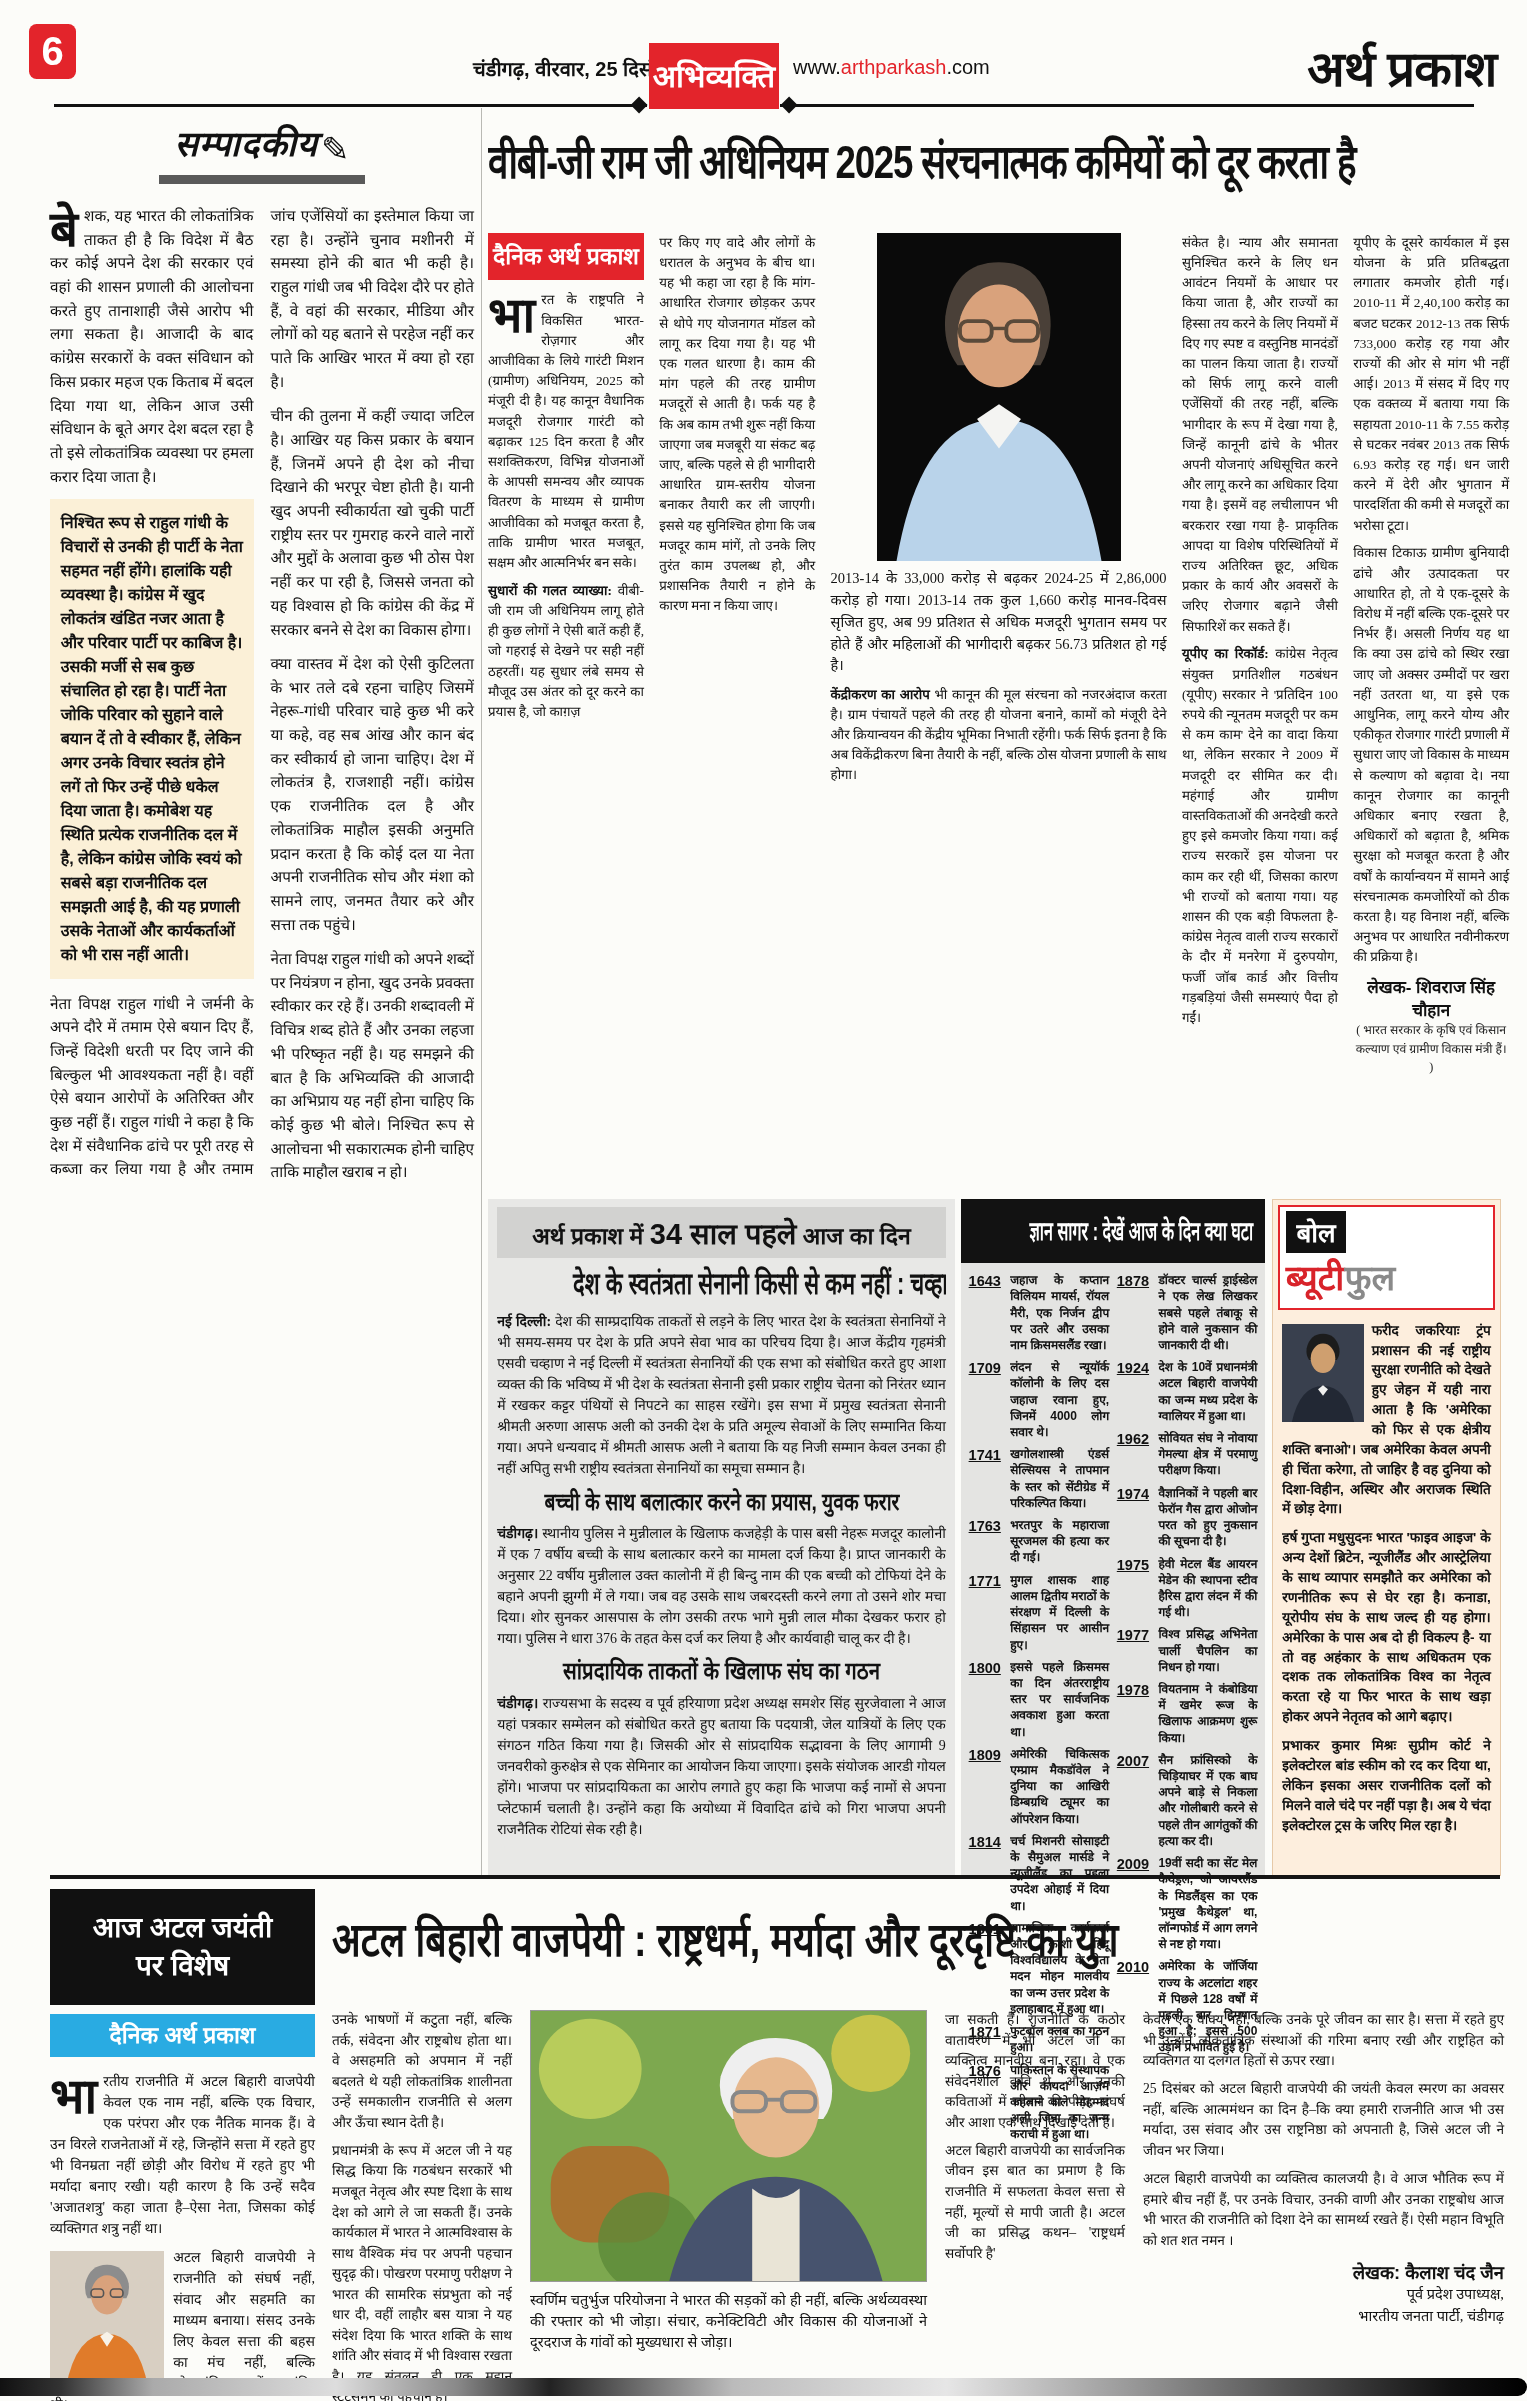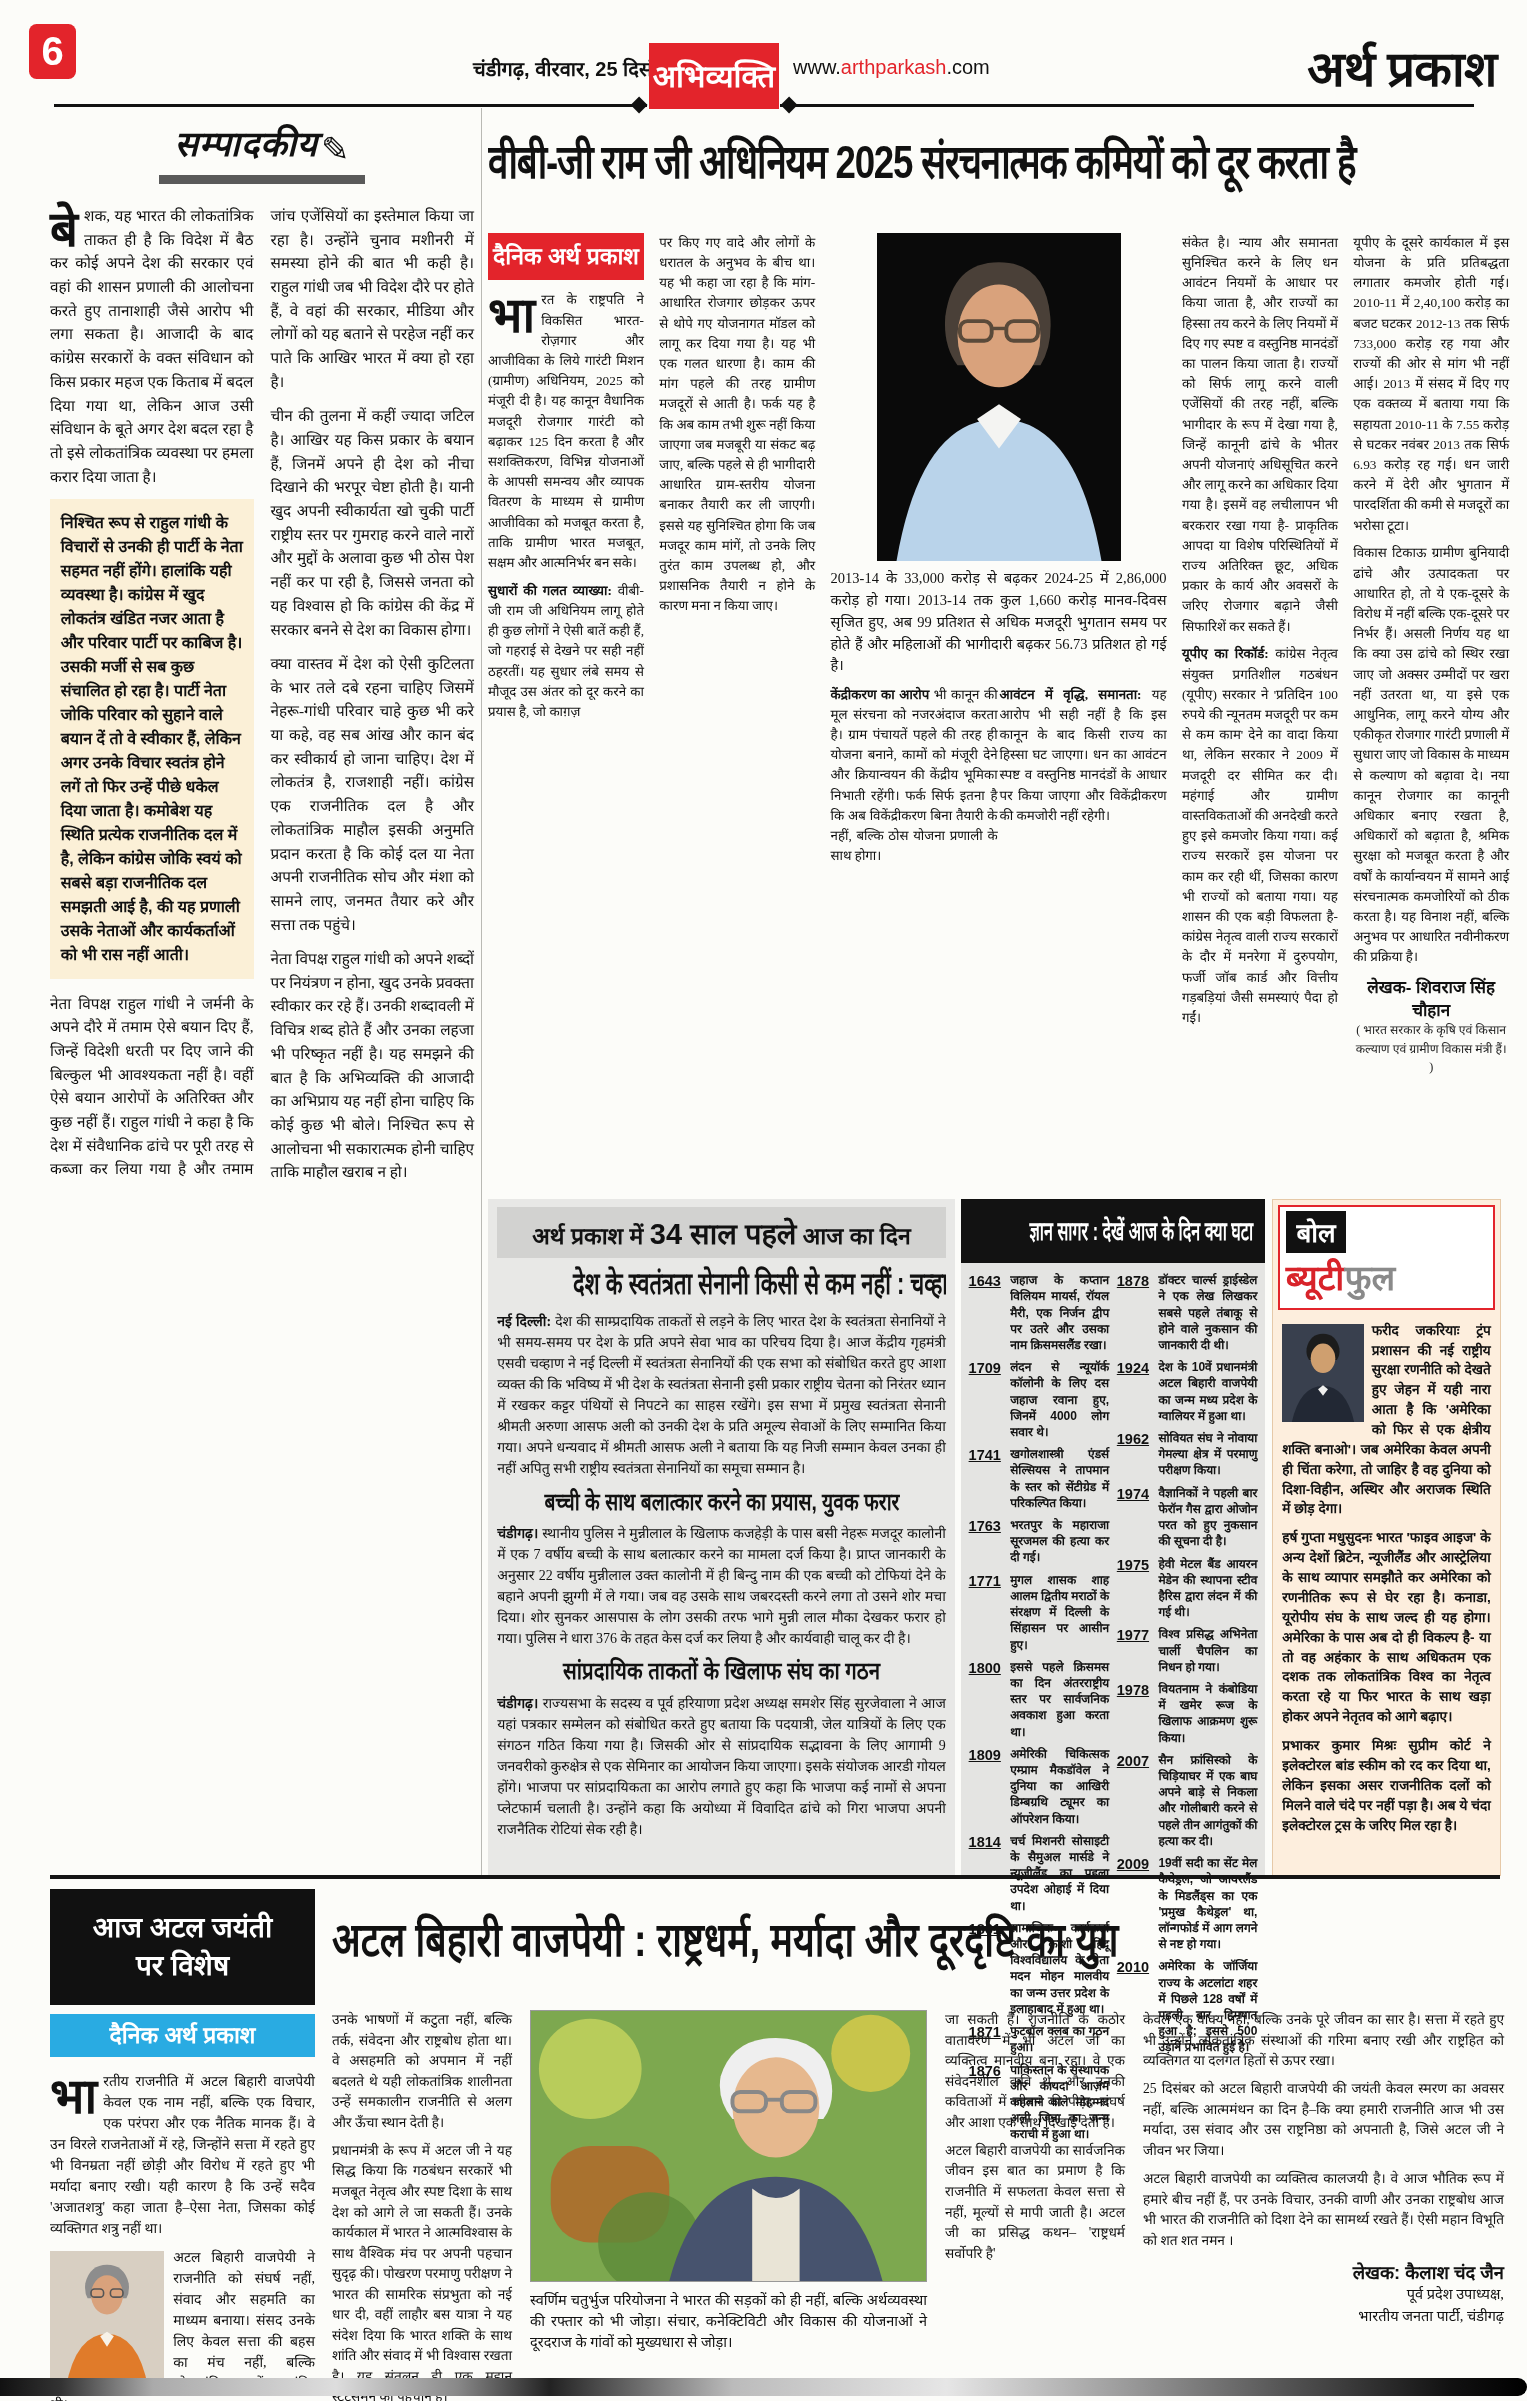--- a/index.html
+++ b/index.html
@@ -189,23 +189,20 @@
             <line x1="47" y1="39" x2="53" y2="39" stroke="#5a4a3a" stroke-width="1.4"></line>
             <path d="M8 134 q10 -58 42 -58 q32 0 42 58 z" fill="#b9d3ea"></path>
             <path d="M41 76 l9 12 9 -12 -9 -6 z" fill="#f4f4f2"></path>
           </svg>
         </div>
         <p class="lead-stats">2013-14 के 33,000 करोड़ से बढ़कर 2024-25 में 2,86,000 करोड़ हो गया। 2013-14 तक कुल 1,660 करोड़ मानव-दिवस सृजित हुए, अब 99 प्रतिशत से अधिक मजदूरी भुगतान समय पर होते हैं और महिलाओं की भागीदारी बढ़कर 56.73 प्रतिशत हो गई है।</p>
         <div class="lead-subcols">
           <div class="lead-subcol">
             <p><span class="b">केंद्रीकरण का आरोप</span> <span>भी कानून की मूल संरचना को नजरअंदाज करता है। ग्राम पंचायतें पहले की तरह ही योजना बनाने, कामों को मंजूरी देने और क्रियान्वयन की केंद्रीय भूमिका निभाती रहेंगी। फर्क सिर्फ इतना है कि अब विकेंद्रीकरण बिना तैयारी के नहीं, बल्कि ठोस योजना प्रणाली के साथ होगा।</span></p>
           </div>
-          <div class="lead-subcol">
-            <p><span class="b">आवंटन में वृद्धि, समानता:</span> <span>यह आरोप भी सही नहीं है कि इस कानून के बाद किसी राज्य का हिस्सा घट जाएगा। धन का आवंटन स्पष्ट व वस्तुनिष्ठ मानदंडों के आधार पर किया जाएगा और विकेंद्रीकरण की कमजोरी नहीं रहेगी।</span></p>
-          </div>
         </div>
       </div>
       <div class="lead-col">
         <p>संकेत है। न्याय और समानता सुनिश्चित करने के लिए धन आवंटन नियमों के आधार पर किया जाता है, और राज्यों का हिस्सा तय करने के लिए नियमों में दिए गए स्पष्ट व वस्तुनिष्ठ मानदंडों का पालन किया जाता है। राज्यों को सिर्फ लागू करने वाली एजेंसियों की तरह नहीं, बल्कि भागीदार के रूप में देखा गया है, जिन्हें कानूनी ढांचे के भीतर अपनी योजनाएं अधिसूचित करने और लागू करने का अधिकार दिया गया है। इसमें वह लचीलापन भी बरकरार रखा गया है- प्राकृतिक आपदा या विशेष परिस्थितियों में राज्य अतिरिक्त छूट, अधिक प्रकार के कार्य और अवसरों के जरिए रोजगार बढ़ाने जैसी सिफारिशें कर सकते हैं।</p>
         <p><span class="b">यूपीए का रिकॉर्ड:</span> <span>कांग्रेस नेतृत्व संयुक्त प्रगतिशील गठबंधन (यूपीए) सरकार ने 'प्रतिदिन 100 रुपये की न्यूनतम मजदूरी पर कम से कम काम' देने का वादा किया था, लेकिन सरकार ने 2009 में मजदूरी दर सीमित कर दी। महंगाई और ग्रामीण वास्तविकताओं की अनदेखी करते हुए इसे कमजोर किया गया। कई राज्य सरकारें इस योजना पर काम कर रही थीं, जिसका कारण भी राज्यों को बताया गया। यह शासन की एक बड़ी विफलता है- कांग्रेस नेतृत्व वाली राज्य सरकारों के दौर में मनरेगा में दुरुपयोग, फर्जी जॉब कार्ड और वित्तीय गड़बड़ियां जैसी समस्याएं पैदा हो गईं।</span></p>
       </div>
       <div class="lead-col">
         <p>यूपीए के दूसरे कार्यकाल में इस योजना के प्रति प्रतिबद्धता लगातार कमजोर होती गई। 2010-11 में 2,40,100 करोड़ का बजट घटकर 2012-13 तक सिर्फ 733,000 करोड़ रह गया और राज्यों की ओर से मांग भी नहीं आई। 2013 में संसद में दिए गए एक वक्तव्य में बताया गया कि सहायता 2010-11 के 7.55 करोड़ से घटकर नवंबर 2013 तक सिर्फ 6.93 करोड़ रह गई। धन जारी करने में देरी और भुगतान में पारदर्शिता की कमी से मजदूरों का भरोसा टूटा।</p>
         <p>विकास टिकाऊ ग्रामीण बुनियादी ढांचे और उत्पादकता पर आधारित हो, तो ये एक-दूसरे के विरोध में नहीं बल्कि एक-दूसरे पर निर्भर हैं। असली निर्णय यह था कि क्या उस ढांचे को स्थिर रखा जाए जो अक्सर उम्मीदों पर खरा नहीं उतरता था, या इसे एक आधुनिक, लागू करने योग्य और एकीकृत रोजगार गारंटी प्रणाली में सुधारा जाए जो विकास के माध्यम से कल्याण को बढ़ावा दे। नया कानून रोजगार का कानूनी अधिकार बनाए रखता है, अधिकारों को बढ़ाता है, श्रमिक सुरक्षा को मजबूत करता है और वर्षों के कार्यान्वयन में सामने आई संरचनात्मक कमजोरियों को ठीक करता है। यह विनाश नहीं, बल्कि अनुभव पर आधारित नवीनीकरण की प्रक्रिया है।</p>
         <div class="lead-author">लेखक- शिवराज सिंह चौहान</div>

